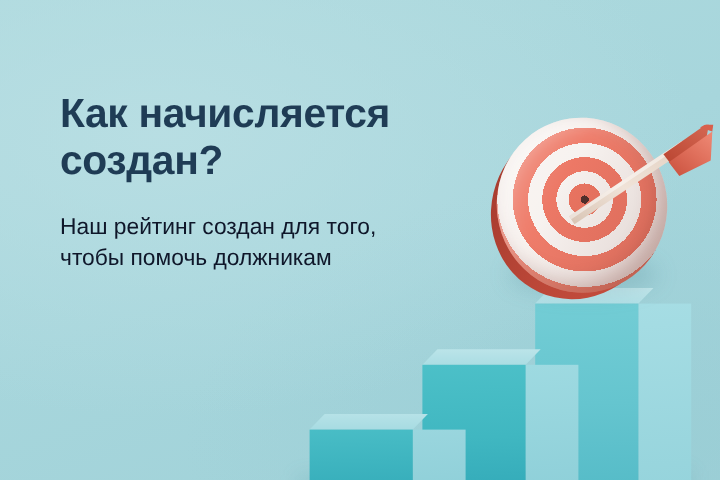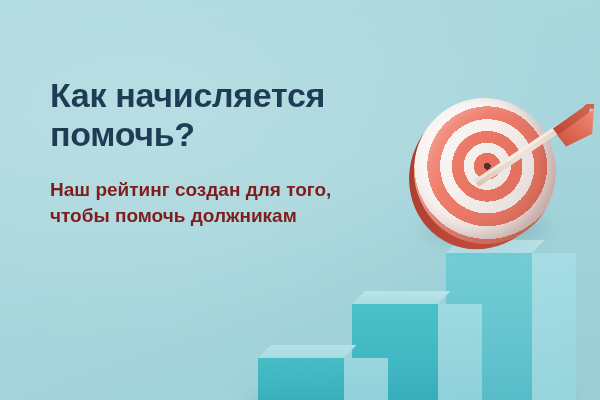--- a/index.html
+++ b/index.html
@@ -174,22 +174,22 @@
     line-height: 1.14;
     font-weight: 700;
     letter-spacing: -0.3px;
     color: #1f3c55;
     white-space: pre-line;
   }
   #subheadline {
     margin: 23px 0 0 0;
     font-size: 19px;
     line-height: 1.42;
-    font-weight: 700;
-    color: #7f1d1d;
+    font-weight: 400;
+    color: #0f172a;
     max-width: 320px;
   }
 </style>
 </head>
 <body>
 
 <div id="banner">
 
   <div id="bg-gradient"></div>
 
@@ -251,17 +251,17 @@
       <path d="M88 26 L128 2 L122 26 L96 38 Z" fill="url(#fletchGrad2)"></path>
 
       <path d="M92 33 L130 10 L127 34 L100 45 Z" fill="url(#fletchGrad)"></path>
 
       <path d="M120 6 L132 0 L130 10 Z" fill="#d9604c"></path>
     </g>
   </svg>
 
   <div id="text-block">
     <h1 id="headline">Как начисляется
-помочь?</h1>
+создан?</h1>
     <p id="subheadline">Наш рейтинг создан для того, чтобы помочь должникам</p>
   </div>
 
 </div>
 
 </body></html>

